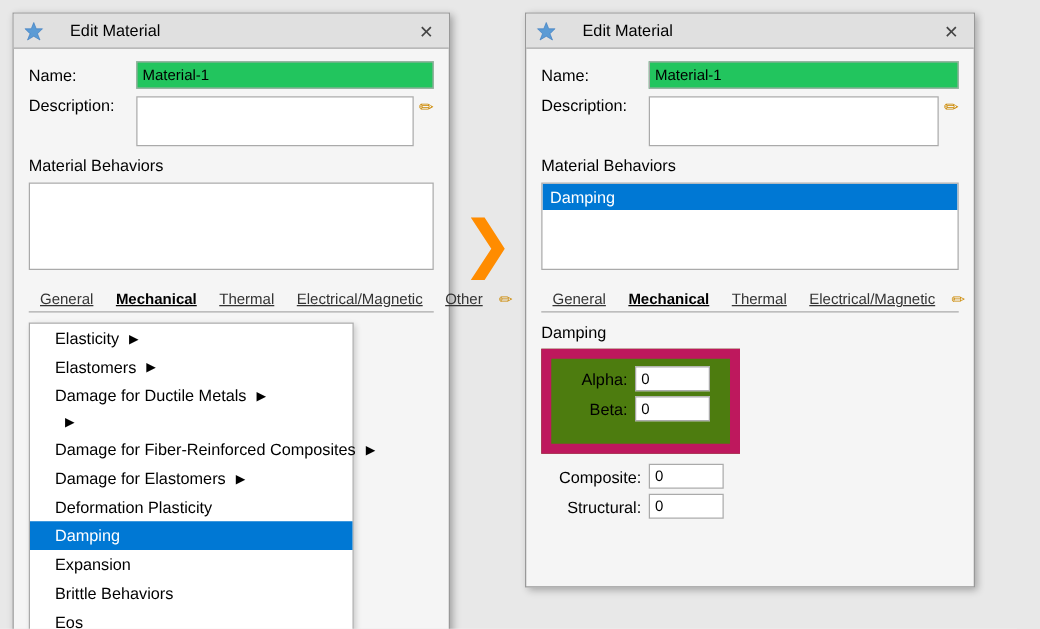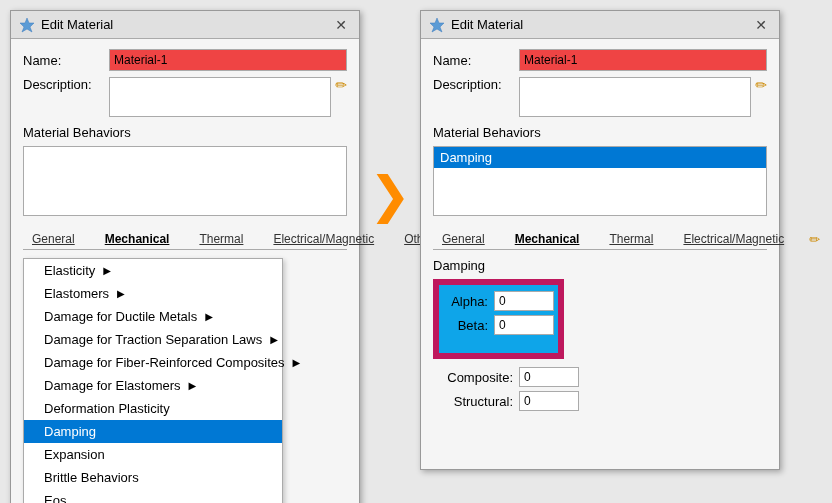--- a/index.html
+++ b/index.html
@@ -39,21 +39,21 @@
       padding: 4px 8px;
       display: flex;
       align-items: center;
       justify-content: space-between;
       height: 28px;
     }
 
     .dialog-title-left {
       display: flex;
       align-items: center;
-      gap: 6px;
+      gap: 21px;
     }
 
     .title-icon {
       width: 16px;
       height: 16px;
       display: flex;
       align-items: center;
       justify-content: center;
     }
 
@@ -84,21 +84,21 @@
     .field-label {
       font-size: 13px;
       margin-right: 6px;
       min-width: 80px;
     }
 
     .field-input {
       flex: 1;
       height: 22px;
       border: 1px solid #aaa;
-      background: #ef4444;
+      background: #22c55e;
       padding: 2px 4px;
       font-size: 12px;
     }
 
     .field-edit-btn {
       margin-left: 4px;
       color: #cc8800;
       font-size: 14px;
       cursor: pointer;
     }
@@ -127,21 +127,21 @@
       background: #0078d4;
       color: white;
     }
 
     
     .tab-bar {
       display: flex;
       align-items: flex-end;
       border-bottom: 1px solid #aaa;
       margin-bottom: 8px;
-      gap: 12px;
+      gap: 0;
       padding-top: 4px;
     }
 
     .tab {
       padding: 3px 8px;
       font-size: 12px;
       cursor: pointer;
       border: 1px solid transparent;
       border-bottom: none;
       color: #333;
@@ -196,25 +196,25 @@
       margin-top: 4px;
     }
 
     .damping-title {
       font-size: 13px;
       font-weight: normal;
       margin-bottom: 6px;
     }
 
     .damping-fields {
-      border: 6px solid #be185d;
-      padding: 6px 4px;
+      border: 8px solid #be185d;
+      padding: 6px 16px;
       display: inline-block;
       margin-bottom: 8px;
-      background: #0ea5e9;
+      background: #4d7c0f;
     }
 
     .damping-field-row {
       display: flex;
       align-items: center;
       margin-bottom: 4px;
     }
 
     .damping-field-row:last-child {
       margin-bottom: 12px;
@@ -345,21 +345,20 @@
         </div>
         <div class="menu-item">
           <span>Elastomers</span>
           <span class="menu-arrow">▶</span>
         </div>
         <div class="menu-item">
           <span>Damage for Ductile Metals</span>
           <span class="menu-arrow">▶</span>
         </div>
         <div class="menu-item">
-          <span>Damage for Traction Separation Laws</span>
           <span class="menu-arrow">▶</span>
         </div>
         <div class="menu-item">
           <span>Damage for Fiber-Reinforced Composites</span>
           <span class="menu-arrow">▶</span>
         </div>
         <div class="menu-item">
           <span>Damage for Elastomers</span>
           <span class="menu-arrow">▶</span>
         </div>

